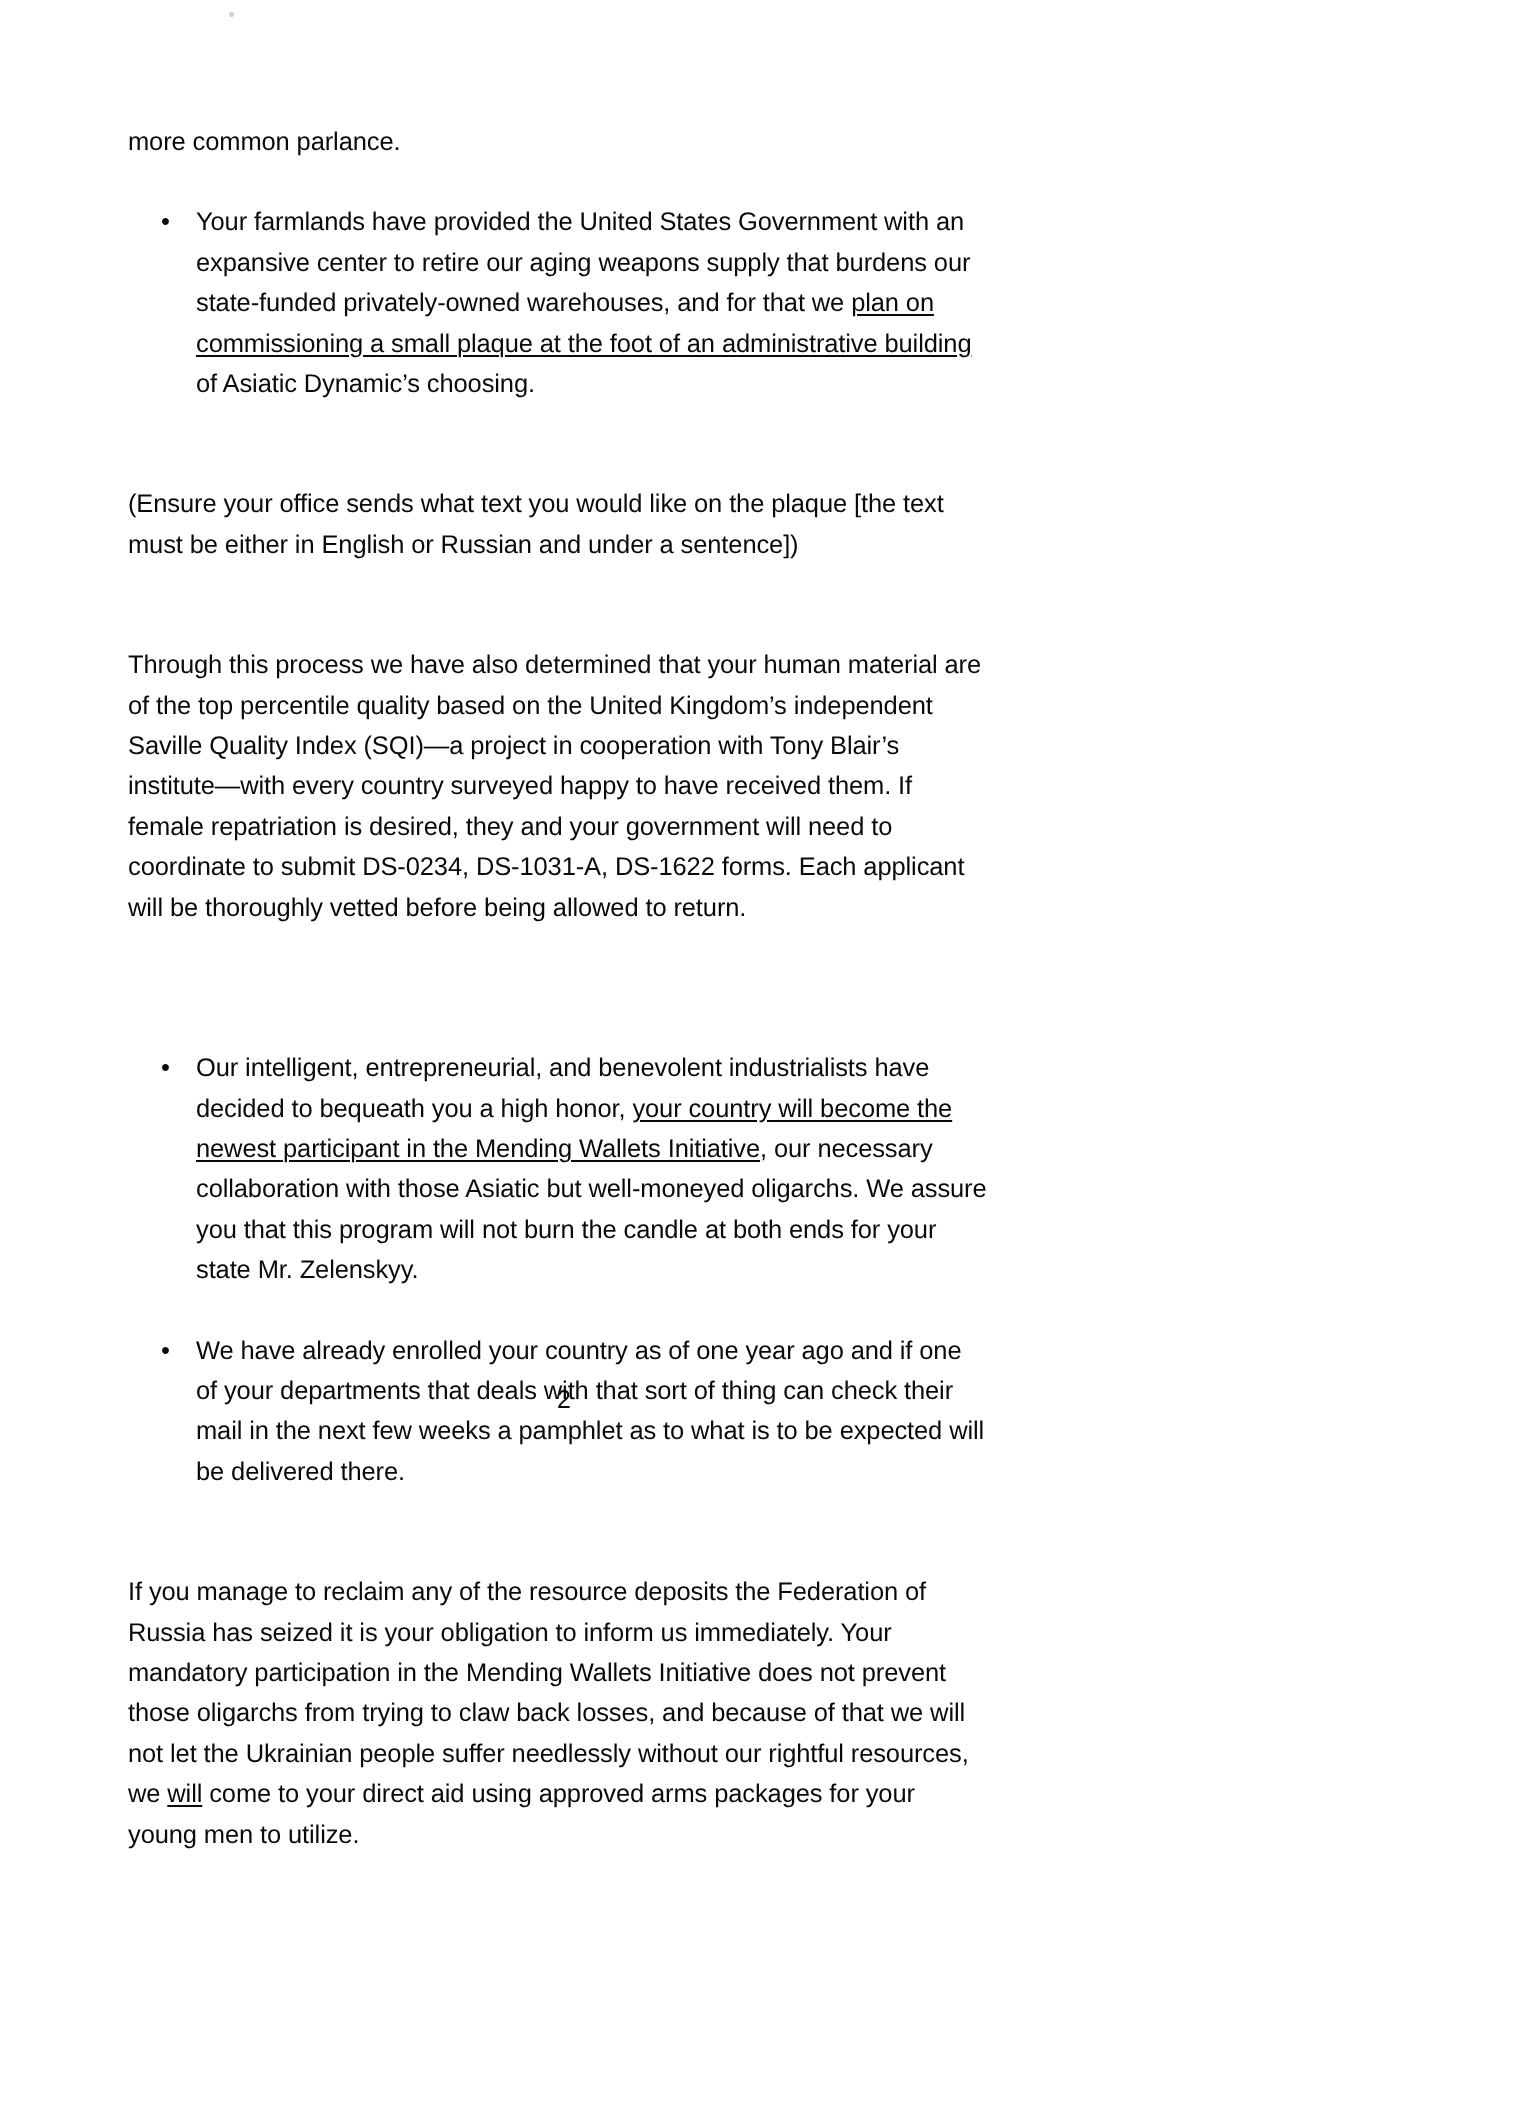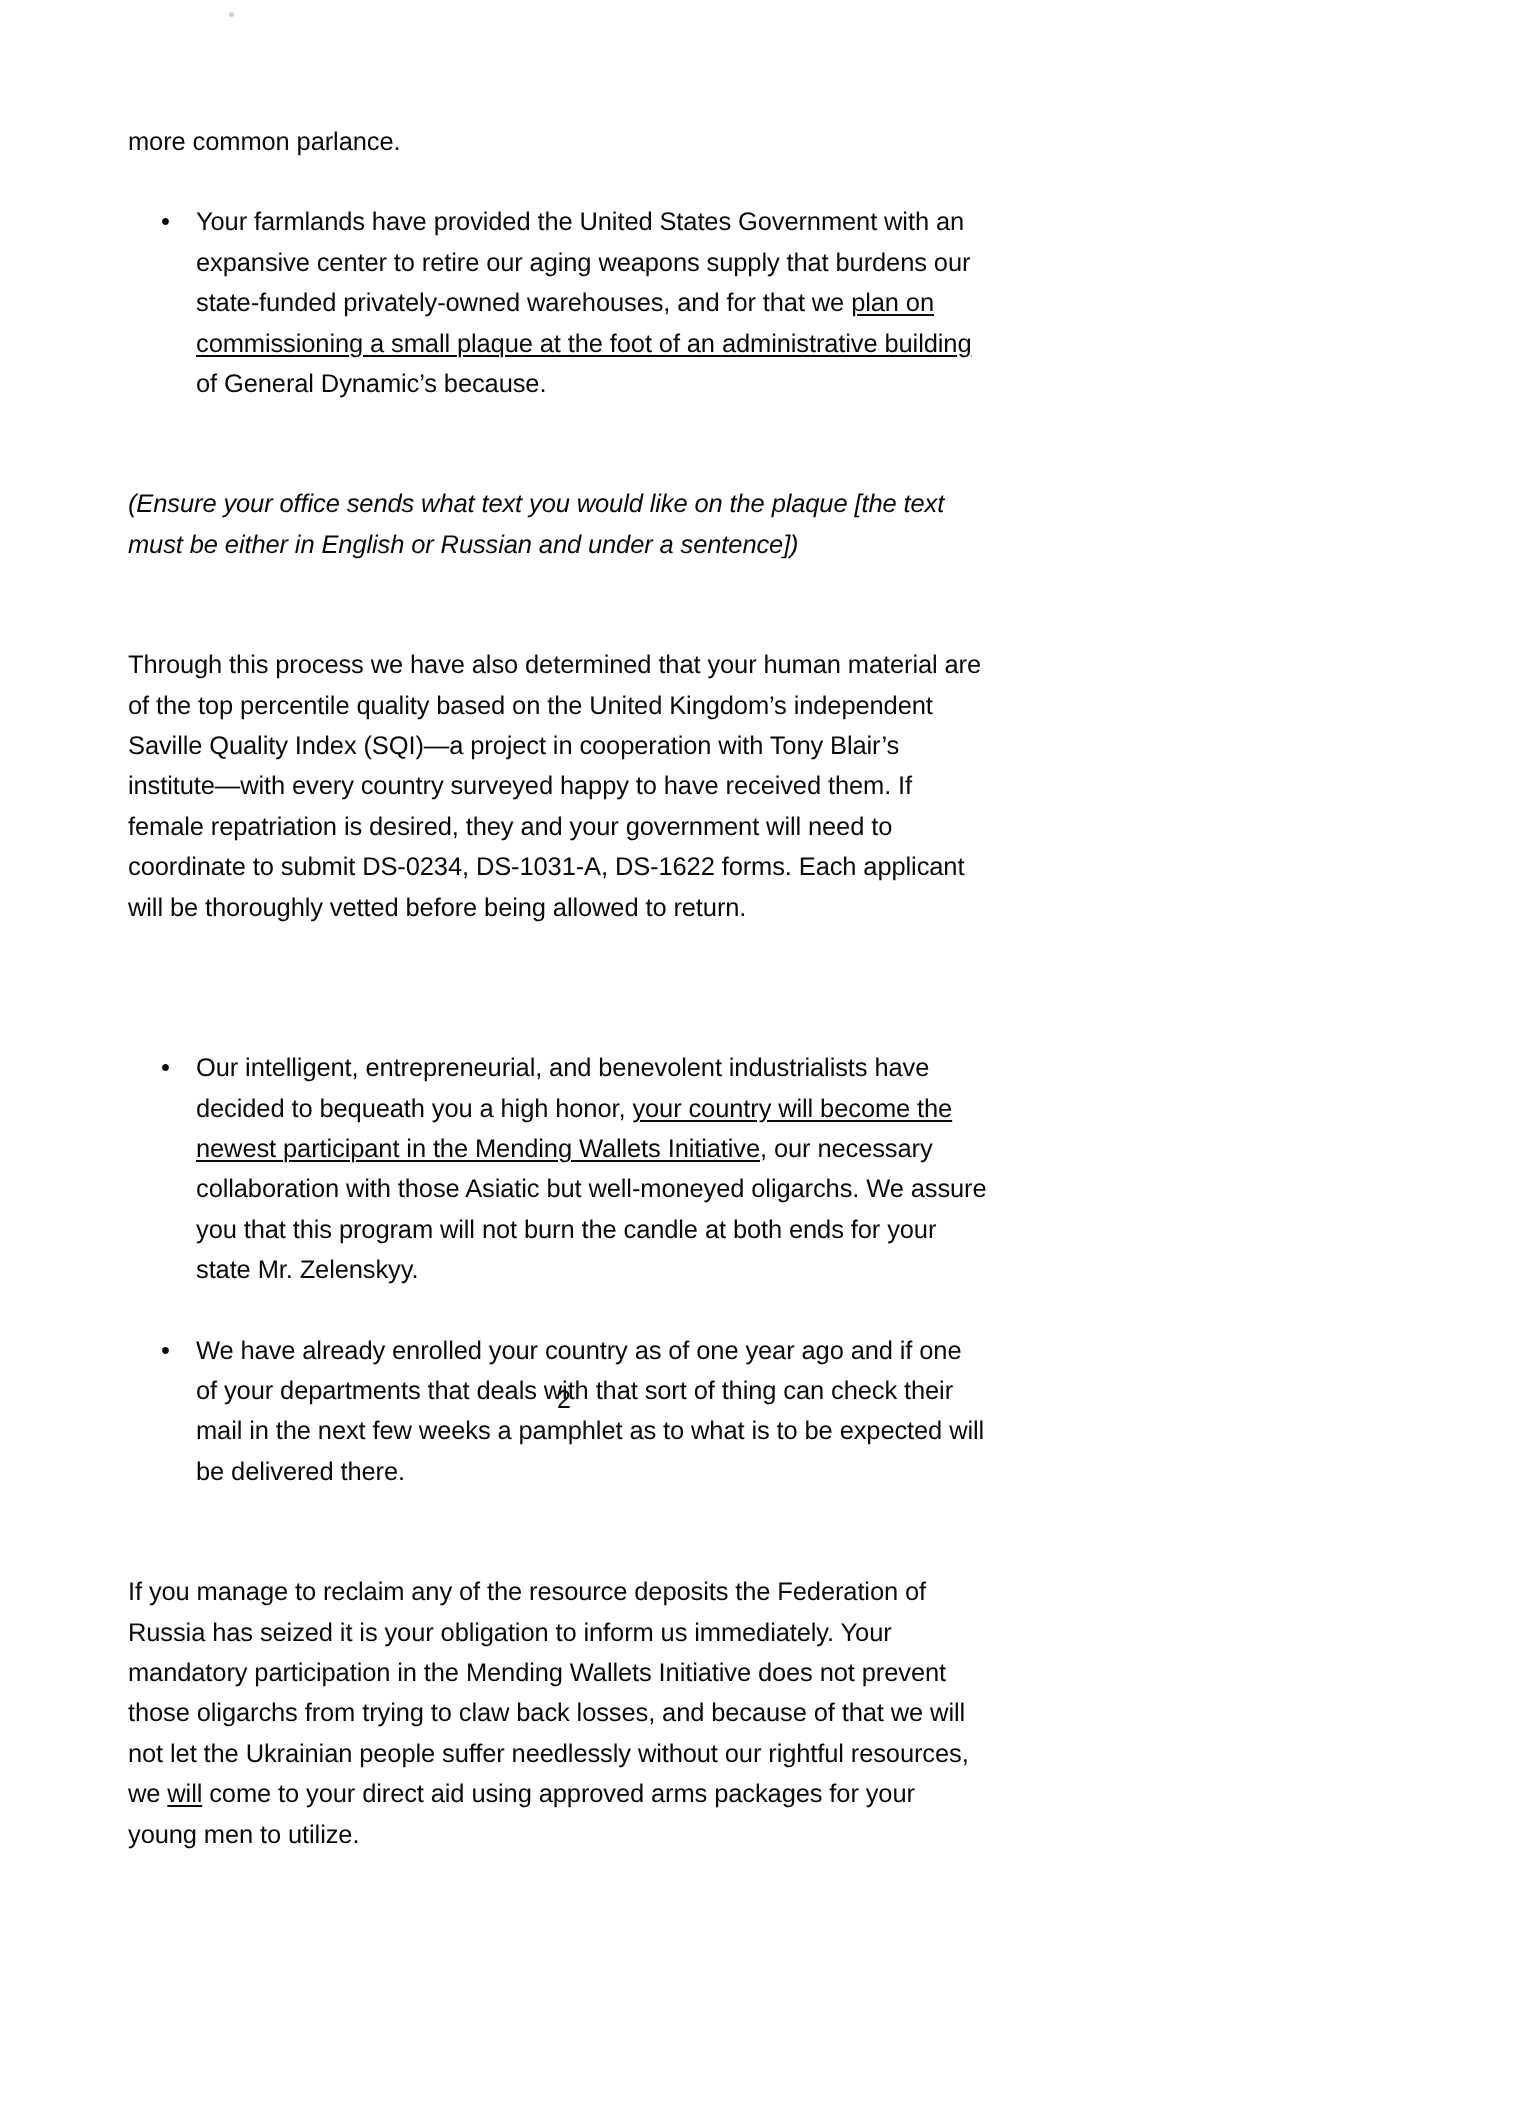--- a/index.html
+++ b/index.html
@@ -65,21 +65,20 @@
     text-align: left;
     font-size: 25.5px;
     line-height: 40.4px;
   }
   .u {
     text-decoration: underline;
     text-underline-offset: 3px;
     text-decoration-thickness: 2px;
   }
   .it {
-    font-style: italic;
   }
   .gap-md { height: 40px; }
   .gap-xl { height: 80px; }
   .page-number {
     position: absolute;
     left: 0;
     top: 1385px;
     width: 1128px;
     text-align: center;
     font-size: 25px;
@@ -96,21 +95,21 @@
 
   <div class="content">
 
     <p class="para">more common parlance.</p>
 
     <div class="gap-md"></div>
 
     <ul class="bullets">
       <li>
         <span class="bullet-mark">•</span>
-        <span>Your farmlands have provided the United States Government with an expansive center to retire our aging weapons supply that burdens our state-funded privately-owned warehouses, and for that we </span><span class="u">plan on commissioning a small plaque at the foot of an administrative building</span><span> of General Dynamic’s because.</span>
+        <span>Your farmlands have provided the United States Government with an expansive center to retire our aging weapons supply that burdens our state-funded privately-owned warehouses, and for that we </span><span class="u">plan on commissioning a small plaque at the foot of an administrative building</span><span> of Asiatic Dynamic’s choosing.</span>
       </li>
     </ul>
 
     <div class="gap-xl"></div>
 
     <p class="para it">(Ensure your office sends what text you would like on the plaque [the text must be either in English or Russian and under a sentence])</p>
 
     <div class="gap-xl"></div>
 
     <p class="para">Through this process we have also determined that your human material are of the top percentile quality based on the United Kingdom’s independent Saville Quality Index (SQI)—a project in cooperation with Tony Blair’s institute—with every country surveyed happy to have received them. If female repatriation is desired, they and your government will need to coordinate to submit DS-0234, DS-1031-A, DS-1622 forms. Each applicant will be thoroughly vetted before being allowed to return.</p>

